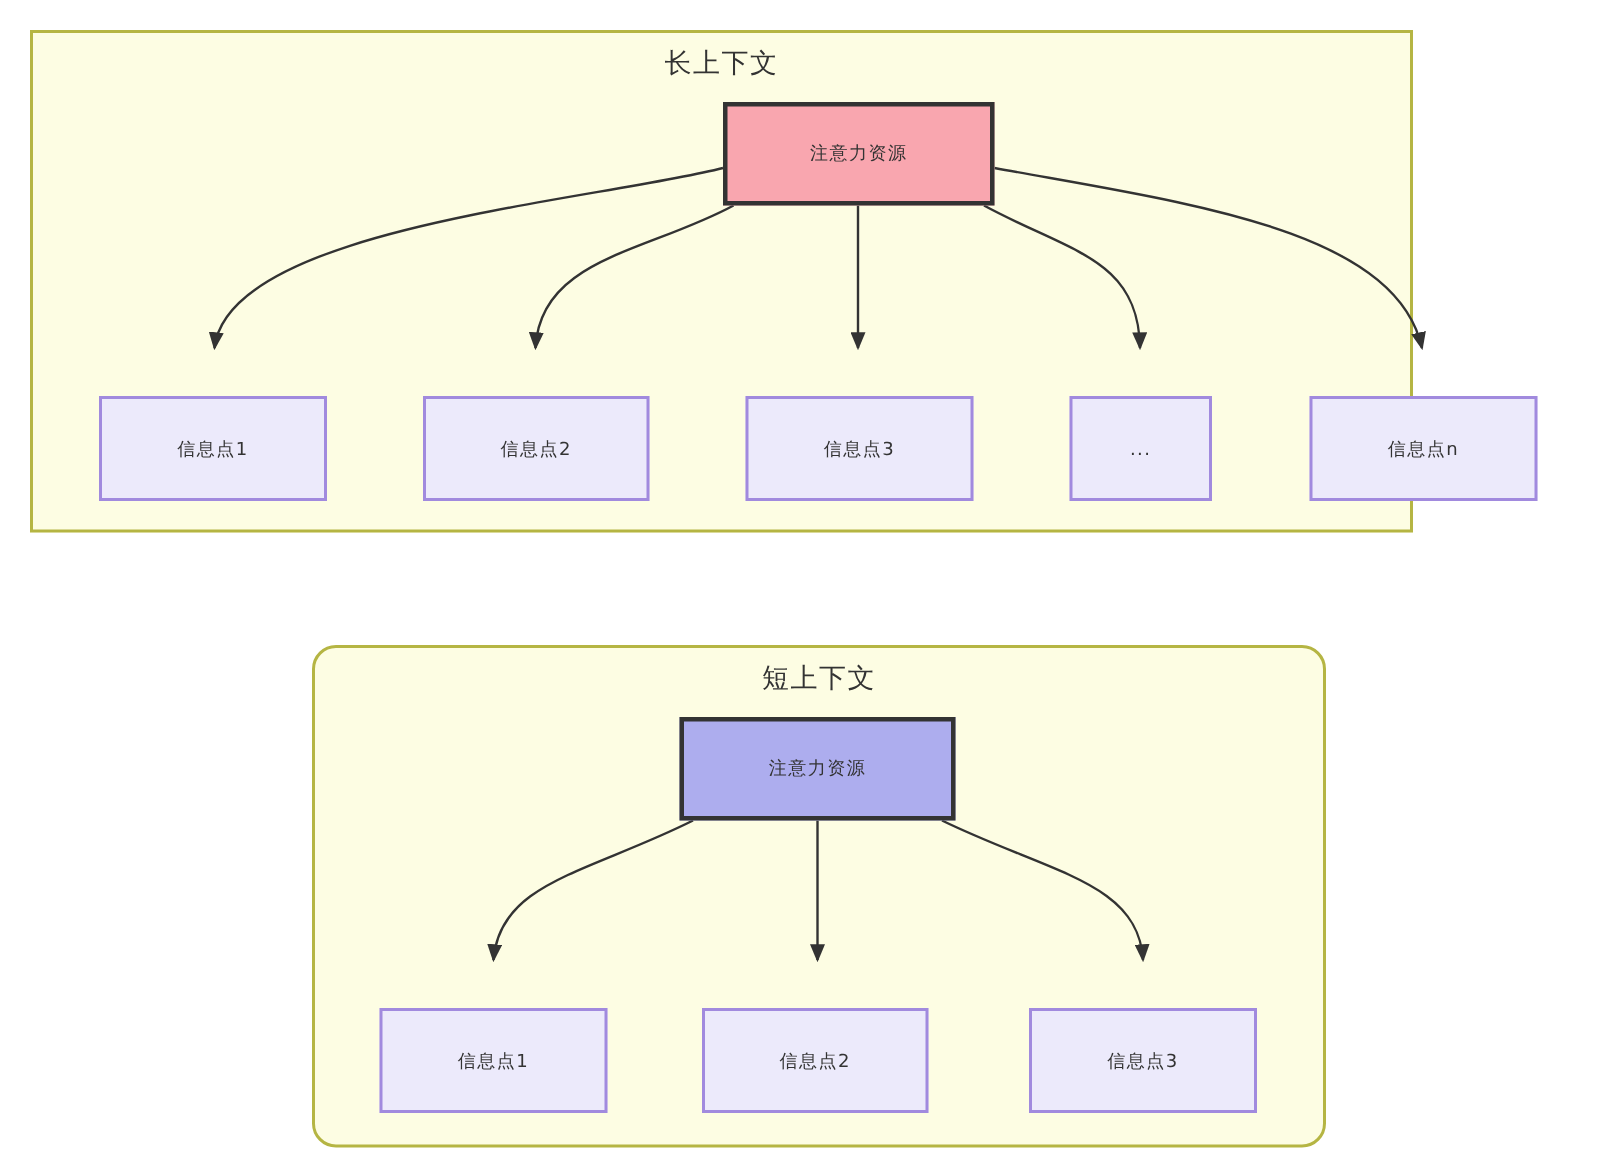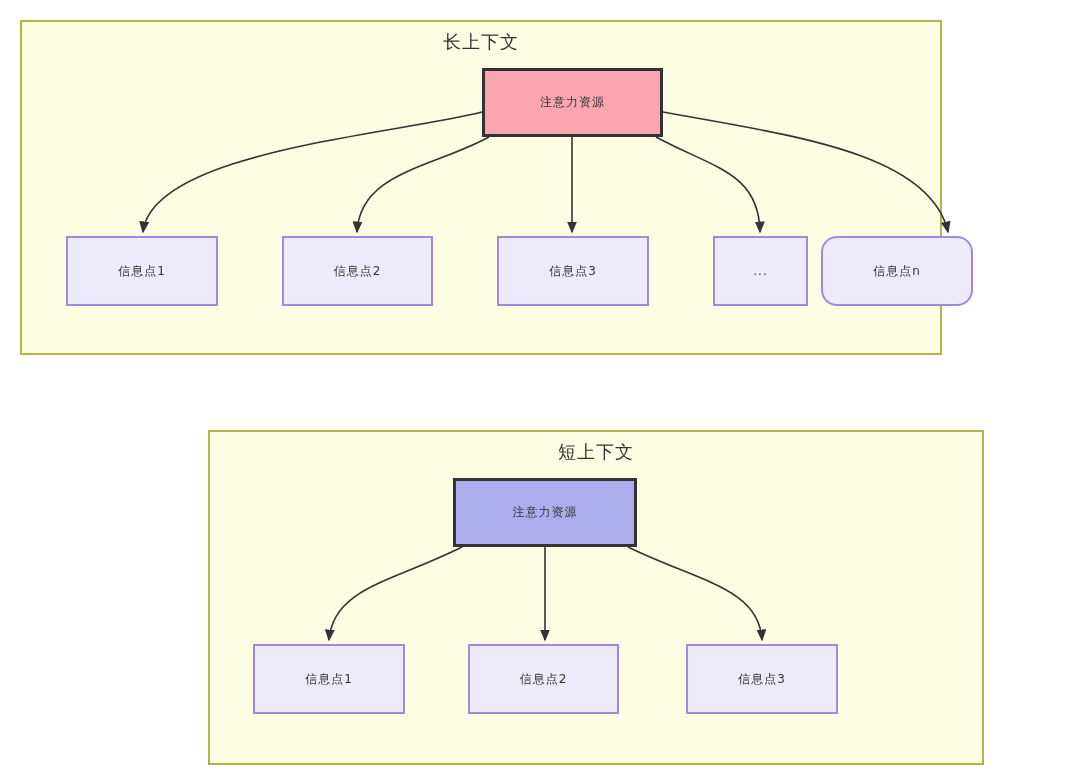--- a/index.html
+++ b/index.html
@@ -52,20 +52,21 @@
     letter-spacing:1px;
   }
   .source-node{
     border:3px solid var(--node-border);
   }
   .source-node.long{background:var(--long-source-fill);}
   .source-node.short{background:var(--short-source-fill);}
   .target-node{
     background:var(--target-fill);
     border:2px solid var(--target-border);
+    margin-top:28px;
   }
   svg.connectors{
     position:absolute;
     left:0;top:0;
     width:1080px;height:774px;
     pointer-events:none;
   }
   .arrow{
     stroke:var(--arrow-color);
     stroke-width:1.6;
@@ -77,21 +78,21 @@
 </style>
 </head>
 <body>
 
 <div class="canvas">
 
   <div class="group" style="left:20px;top:20px;width:922px;height:335px;">
     <div class="group-title">长上下文</div>
   </div>
 
-  <div class="group" style="left:208px;top:430px;width:776px;height:335px;">
+  <div class="group" style="left:208px;top:430px;width:676px;height:335px;border-radius:16px;">
     <div class="group-title">短上下文</div>
   </div>
 
   <svg class="connectors" viewBox="0 0 1080 774" xmlns="http://www.w3.org/2000/svg">
     <defs>
       <marker id="ah" markerUnits="userSpaceOnUse" markerWidth="12" markerHeight="10" refX="10.5" refY="5" orient="auto">
         <path class="arrowhead" d="M0,0 L12,5 L0,10 Z"></path>
       </marker>
     </defs>
 
@@ -105,21 +106,21 @@
     <path class="arrow" marker-end="url(#ah)" d="M 545 547 L 545 640"></path>
     <path class="arrow" marker-end="url(#ah)" d="M 628 547 C 700 582, 759 588, 762 640"></path>
   </svg>
 
   <div class="node source-node long" style="left:482px;top:68px;width:181px;height:69px;">注意力资源</div>
 
   <div class="node target-node" style="left:66px;top:236px;width:152px;height:70px;">信息点1</div>
   <div class="node target-node" style="left:282px;top:236px;width:151px;height:70px;">信息点2</div>
   <div class="node target-node" style="left:497px;top:236px;width:152px;height:70px;">信息点3</div>
   <div class="node target-node" style="left:713px;top:236px;width:95px;height:70px;">...</div>
-  <div class="node target-node" style="left:821px;top:236px;width:152px;height:70px;border-radius:16px;">信息点n</div>
+  <div class="node target-node" style="left:873px;top:236px;width:152px;height:70px;">信息点n</div>
 
   <div class="node source-node short" style="left:453px;top:478px;width:184px;height:69px;">注意力资源</div>
 
   <div class="node target-node" style="left:253px;top:644px;width:152px;height:70px;">信息点1</div>
   <div class="node target-node" style="left:468px;top:644px;width:151px;height:70px;">信息点2</div>
   <div class="node target-node" style="left:686px;top:644px;width:152px;height:70px;">信息点3</div>
 
 </div>
 
 </body></html>

